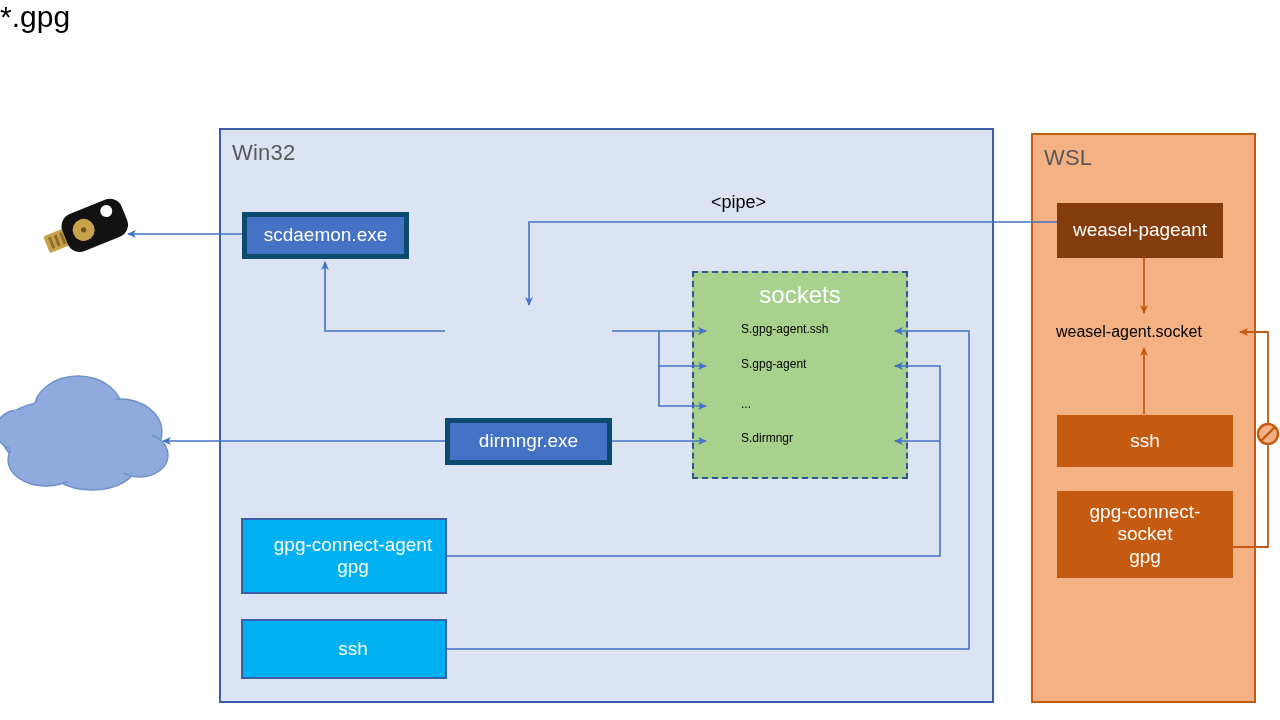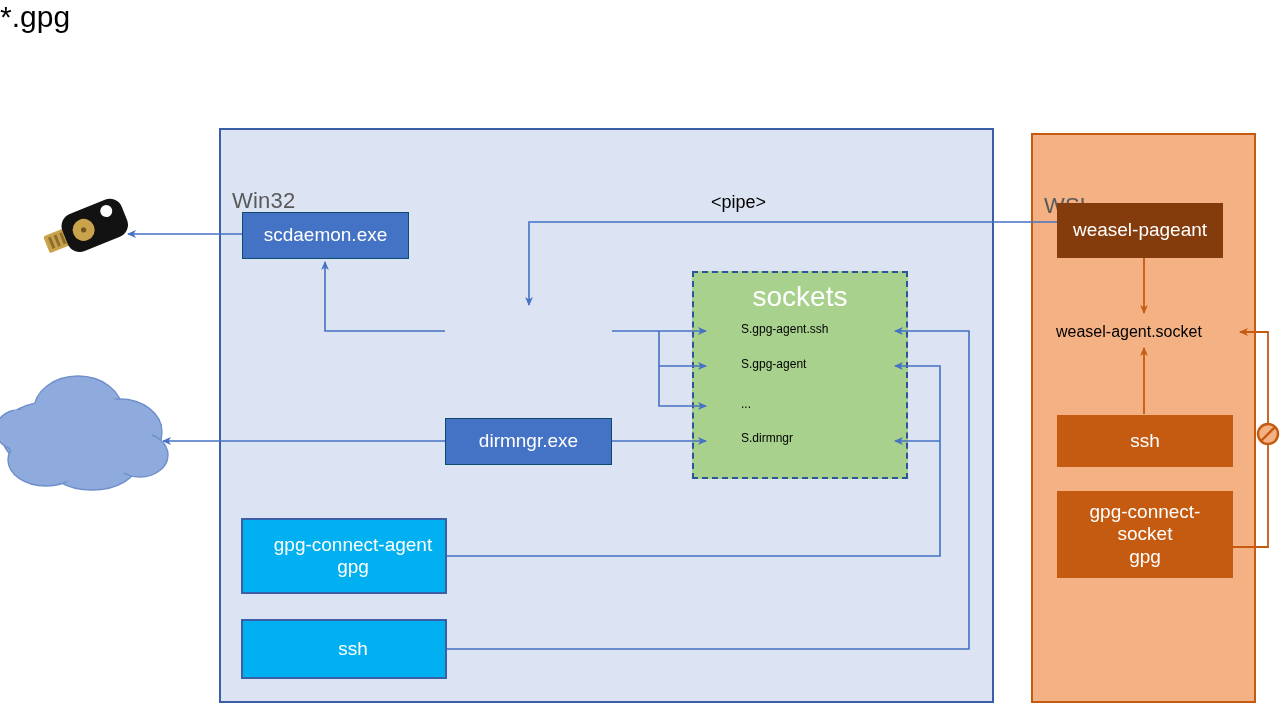--- a/index.html
+++ b/index.html
@@ -2,44 +2,44 @@
 <html><head>
 <meta charset="utf-8">
 <style>
   html,body{margin:0;padding:0;background:#ffffff;}
   body{width:1280px;height:720px;overflow:hidden;font-family:"Liberation Sans",sans-serif;}
   #stage{position:relative;width:1280px;height:720px;background:#ffffff;}
 
   .container-box{position:absolute;box-sizing:border-box;}
   .win32{left:219px;top:128px;width:775px;height:575px;background:#DCE3F2;border:2px solid #3A5FA8;}
   .wsl{left:1031px;top:133px;width:225px;height:570px;background:#F4B183;border:2px solid #C55A11;}
-  .container-title{position:absolute;font-size:22px;color:#595959;letter-spacing:.2px;margin-top:48px;}
+  .container-title{position:absolute;font-size:22px;color:#595959;letter-spacing:.2px;}
   .win32-title{left:232px;top:140px;}
   .wsl-title{left:1044px;top:145px;}
 
   .node{position:absolute;box-sizing:border-box;display:flex;align-items:center;justify-content:center;
         text-align:center;color:#ffffff;line-height:1.18;}
-  .blue{background:#4472C4;border:1px solid #0c4a6e;font-size:19px;}
+  .blue{background:#4472C4;border:5px solid #0c4a6e;font-size:19px;}
   .cyan{background:#00B0F0;border:2px solid #3A5FA8;font-size:19px;padding-left:18px;}
   .brown-dark{background:#843C0C;font-size:19px;}
   .orange{background:#C55A11;font-size:19px;}
 
   .n-scdaemon{left:242px;top:212px;width:167px;height:47px;}
   .n-gpgagent{left:445px;top:308px;width:167px;height:47px;}
   .n-dirmngr{left:445px;top:418px;width:167px;height:47px;}
   .n-gca-win{left:241px;top:518px;width:206px;height:76px;}
   .n-ssh-win{left:241px;top:619px;width:206px;height:60px;}
   .n-pageant{left:1057px;top:203px;width:166px;height:55px;}
   .n-ssh-wsl{left:1057px;top:415px;width:176px;height:52px;}
   .n-gca-wsl{left:1057px;top:491px;width:176px;height:87px;}
 
   .sockets-group{position:absolute;left:692px;top:271px;width:216px;height:208px;
                  background:#A9D18E;border:2px dashed #2F5597;box-sizing:border-box;}
   .sockets-title{position:absolute;left:692px;top:281px;width:216px;text-align:center;
-                 font-size:28px;color:#ffffff;}
+                 font-size:24px;color:#ffffff;}
   .socket-item{position:absolute;font-size:12px;color:#000000;}
   .s-1{left:741px;top:322px;}
   .s-2{left:741px;top:357px;}
   .s-3{left:741px;top:397px;}
   .s-4{left:741px;top:431px;}
 
   .plain-label{position:absolute;font-size:16px;color:#000000;}
   .lbl-wsock{left:1056px;top:323px;}
   .lbl-pipe{left:711px;top:192px;font-size:18px;}
   .lbl-gpg{left:30px;top:300px;font-size:30px;color:#000000;}

